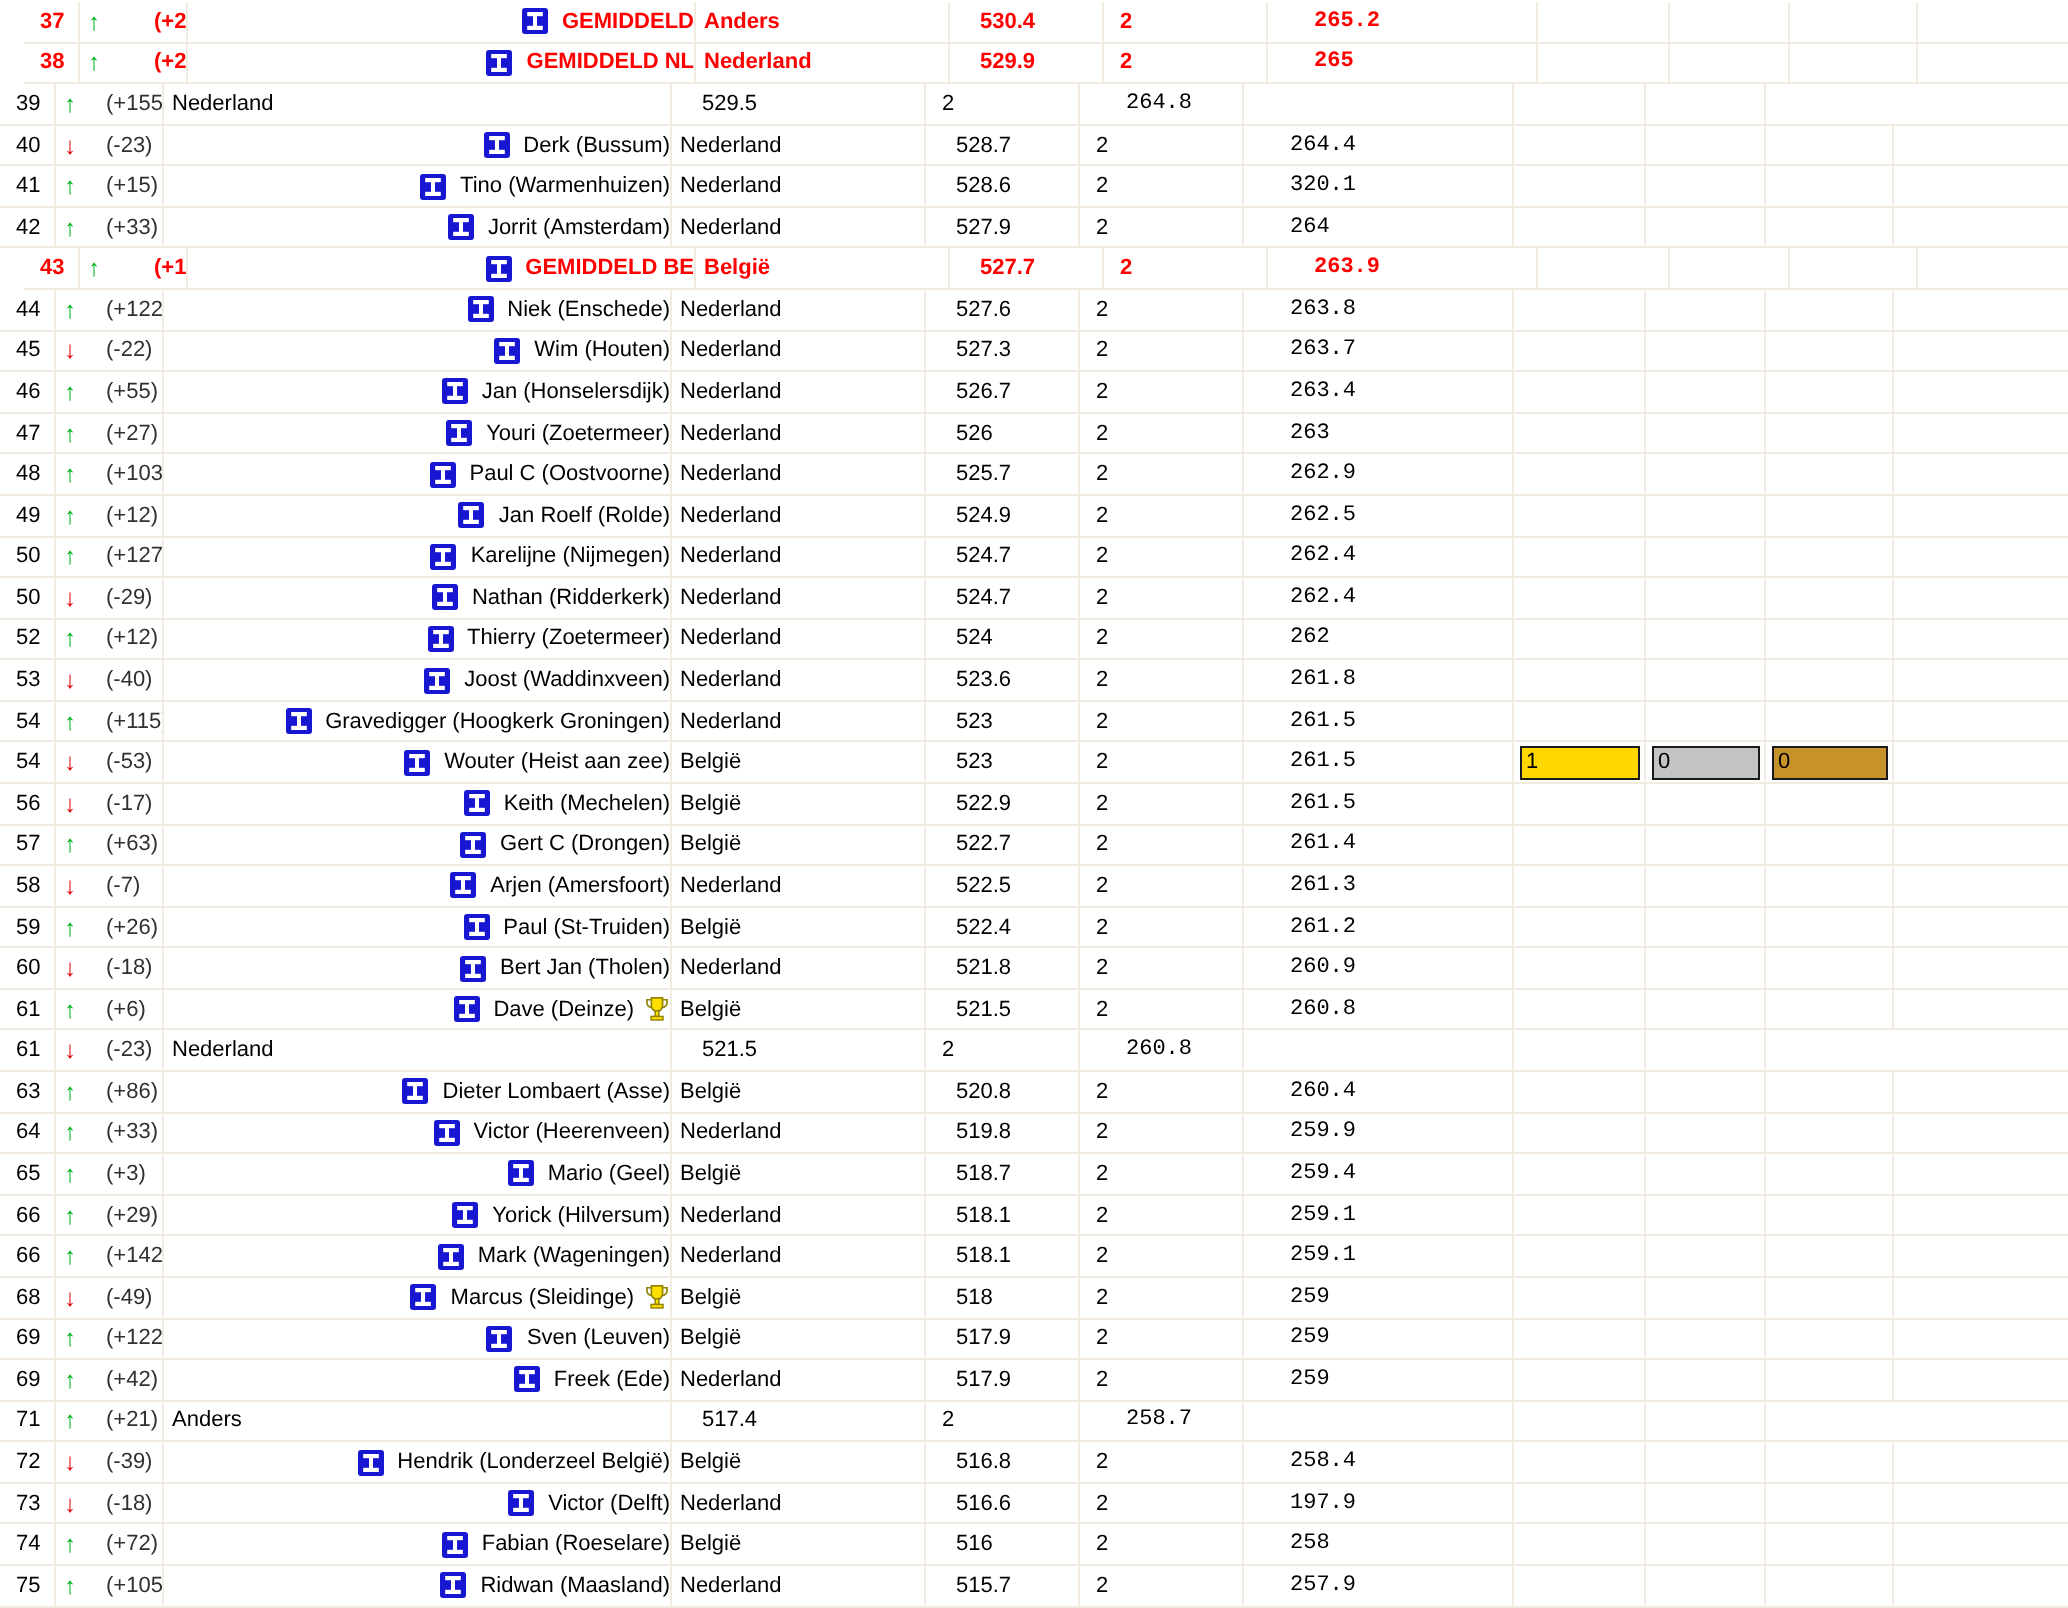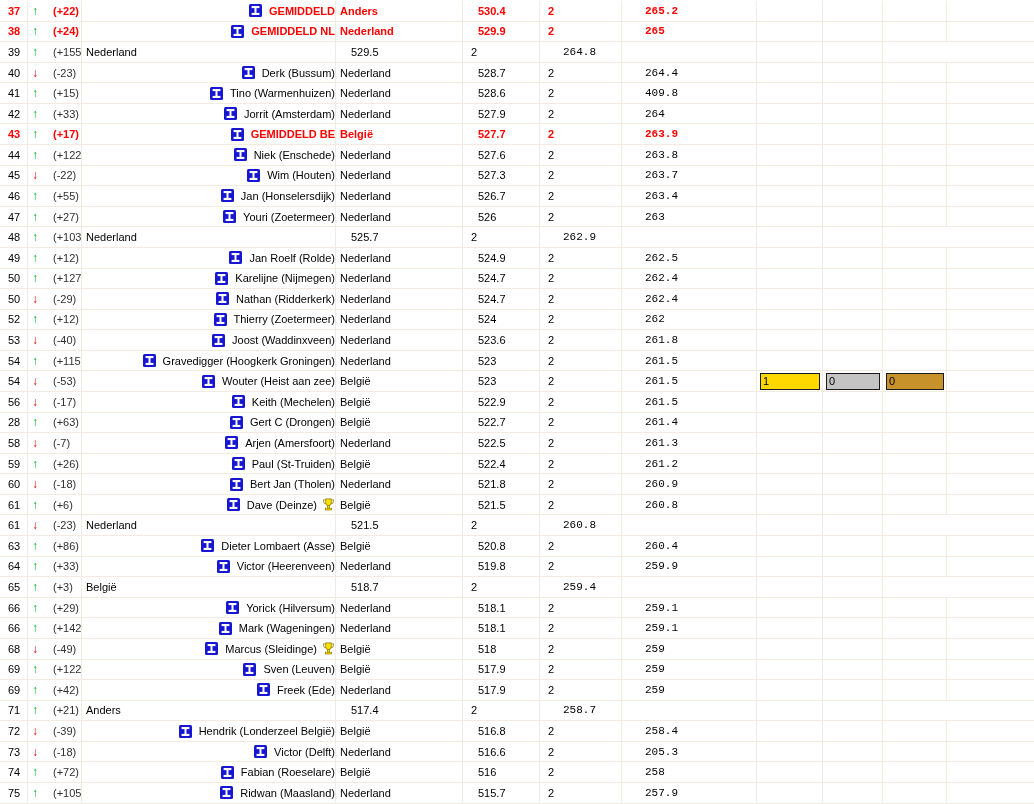--- a/index.html
+++ b/index.html
@@ -29,21 +29,21 @@
   .c-country{padding-left:4px;}
   .c-score{padding-left:15px;}
   .c-count{padding-left:8px;}
   .c-avg{padding-left:23px;font-family:Liberation Mono, monospace;}
   .arrow{font-weight:bold;font-size:12px;margin-right:3px;}
   .arrow.up{color:#00b41e;}
   .arrow.down{color:#e10000;}
   .chg{color:#303030;padding-left:12px;}
   .iicon{width:13px;height:13px;margin-right:7px;flex:none;display:inline-flex;}
   .trophy{width:13px;height:13px;margin-left:5px;flex:none;display:inline-flex;}
-  .hl, .hl .chg{color:#ff0000;font-weight:bold;}
+  .hl, .hl .chg{color:#ff0000;font-weight:bold;margin-left:12px;}
   .hl .arrow.up{color:#00b41e;}
   .medal{
     flex:1;height:17px;box-sizing:border-box;
     border:1px solid #1a1a1a;
     margin:0 2px 0 3px;
     padding-left:2px;
     line-height:15px;color:#000;font-weight:normal;
   }
 </style>
 </head>
@@ -156,21 +156,21 @@
             <rect x="2.6" y="2" width="7.8" height="2.1" fill="#fff"></rect>
             <rect x="2.6" y="8.9" width="7.8" height="2.1" fill="#fff"></rect>
             <rect x="5.5" y="2" width="2" height="9" fill="#fff"></rect>
           </svg>
         </span>
         <span>Tino (Warmenhuizen)</span>
       </div>
       <div class="cell c-country">Nederland</div>
       <div class="cell c-score">528.6</div>
       <div class="cell c-count">2</div>
-      <div class="cell c-avg">409.8</div>
+      <div class="cell c-avg">320.1</div>
       <div class="cell c-m1"></div>
       <div class="cell c-m2"></div>
       <div class="cell c-m3"></div>
       <div class="cell c-last"></div>
     </div>
     <div class="row">
       <div class="cell c-rank">42</div>
       <div class="cell c-change">
         <span class="arrow up">↑</span>
         <span class="chg">(+33)</span>
@@ -323,20 +323,31 @@
       <div class="cell c-m1"></div>
       <div class="cell c-m2"></div>
       <div class="cell c-m3"></div>
       <div class="cell c-last"></div>
     </div>
     <div class="row">
       <div class="cell c-rank">48</div>
       <div class="cell c-change">
         <span class="arrow up">↑</span>
         <span class="chg">(+103)</span>
+      </div>
+      <div class="cell c-name">
+        <span class="iicon">
+          <svg width="13" height="13" viewBox="0 0 13 13">
+            <rect x="0" y="0" width="13" height="13" rx="1.5" fill="#1717d2"></rect>
+            <rect x="2.6" y="2" width="7.8" height="2.1" fill="#fff"></rect>
+            <rect x="2.6" y="8.9" width="7.8" height="2.1" fill="#fff"></rect>
+            <rect x="5.5" y="2" width="2" height="9" fill="#fff"></rect>
+          </svg>
+        </span>
+        <span>Paul C (Oostvoorne)</span>
       </div>
       <div class="cell c-country">Nederland</div>
       <div class="cell c-score">525.7</div>
       <div class="cell c-count">2</div>
       <div class="cell c-avg">262.9</div>
       <div class="cell c-m1"></div>
       <div class="cell c-m2"></div>
       <div class="cell c-m3"></div>
       <div class="cell c-last"></div>
     </div>
@@ -548,21 +559,21 @@
       <div class="cell c-country">België</div>
       <div class="cell c-score">522.9</div>
       <div class="cell c-count">2</div>
       <div class="cell c-avg">261.5</div>
       <div class="cell c-m1"></div>
       <div class="cell c-m2"></div>
       <div class="cell c-m3"></div>
       <div class="cell c-last"></div>
     </div>
     <div class="row">
-      <div class="cell c-rank">28</div>
+      <div class="cell c-rank">57</div>
       <div class="cell c-change">
         <span class="arrow up">↑</span>
         <span class="chg">(+63)</span>
       </div>
       <div class="cell c-name">
         <span class="iicon">
           <svg width="13" height="13" viewBox="0 0 13 13">
             <rect x="0" y="0" width="13" height="13" rx="1.5" fill="#1717d2"></rect>
             <rect x="2.6" y="2" width="7.8" height="2.1" fill="#fff"></rect>
             <rect x="2.6" y="8.9" width="7.8" height="2.1" fill="#fff"></rect>
@@ -759,20 +770,31 @@
       <div class="cell c-m2"></div>
       <div class="cell c-m3"></div>
       <div class="cell c-last"></div>
     </div>
     <div class="row">
       <div class="cell c-rank">65</div>
       <div class="cell c-change">
         <span class="arrow up">↑</span>
         <span class="chg">(+3)</span>
       </div>
+      <div class="cell c-name">
+        <span class="iicon">
+          <svg width="13" height="13" viewBox="0 0 13 13">
+            <rect x="0" y="0" width="13" height="13" rx="1.5" fill="#1717d2"></rect>
+            <rect x="2.6" y="2" width="7.8" height="2.1" fill="#fff"></rect>
+            <rect x="2.6" y="8.9" width="7.8" height="2.1" fill="#fff"></rect>
+            <rect x="5.5" y="2" width="2" height="9" fill="#fff"></rect>
+          </svg>
+        </span>
+        <span>Mario (Geel)</span>
+      </div>
       <div class="cell c-country">België</div>
       <div class="cell c-score">518.7</div>
       <div class="cell c-count">2</div>
       <div class="cell c-avg">259.4</div>
       <div class="cell c-m1"></div>
       <div class="cell c-m2"></div>
       <div class="cell c-m3"></div>
       <div class="cell c-last"></div>
     </div>
     <div class="row">
@@ -968,21 +990,21 @@
             <rect x="2.6" y="2" width="7.8" height="2.1" fill="#fff"></rect>
             <rect x="2.6" y="8.9" width="7.8" height="2.1" fill="#fff"></rect>
             <rect x="5.5" y="2" width="2" height="9" fill="#fff"></rect>
           </svg>
         </span>
         <span>Victor (Delft)</span>
       </div>
       <div class="cell c-country">Nederland</div>
       <div class="cell c-score">516.6</div>
       <div class="cell c-count">2</div>
-      <div class="cell c-avg">205.3</div>
+      <div class="cell c-avg">197.9</div>
       <div class="cell c-m1"></div>
       <div class="cell c-m2"></div>
       <div class="cell c-m3"></div>
       <div class="cell c-last"></div>
     </div>
     <div class="row">
       <div class="cell c-rank">74</div>
       <div class="cell c-change">
         <span class="arrow up">↑</span>
         <span class="chg">(+72)</span>

